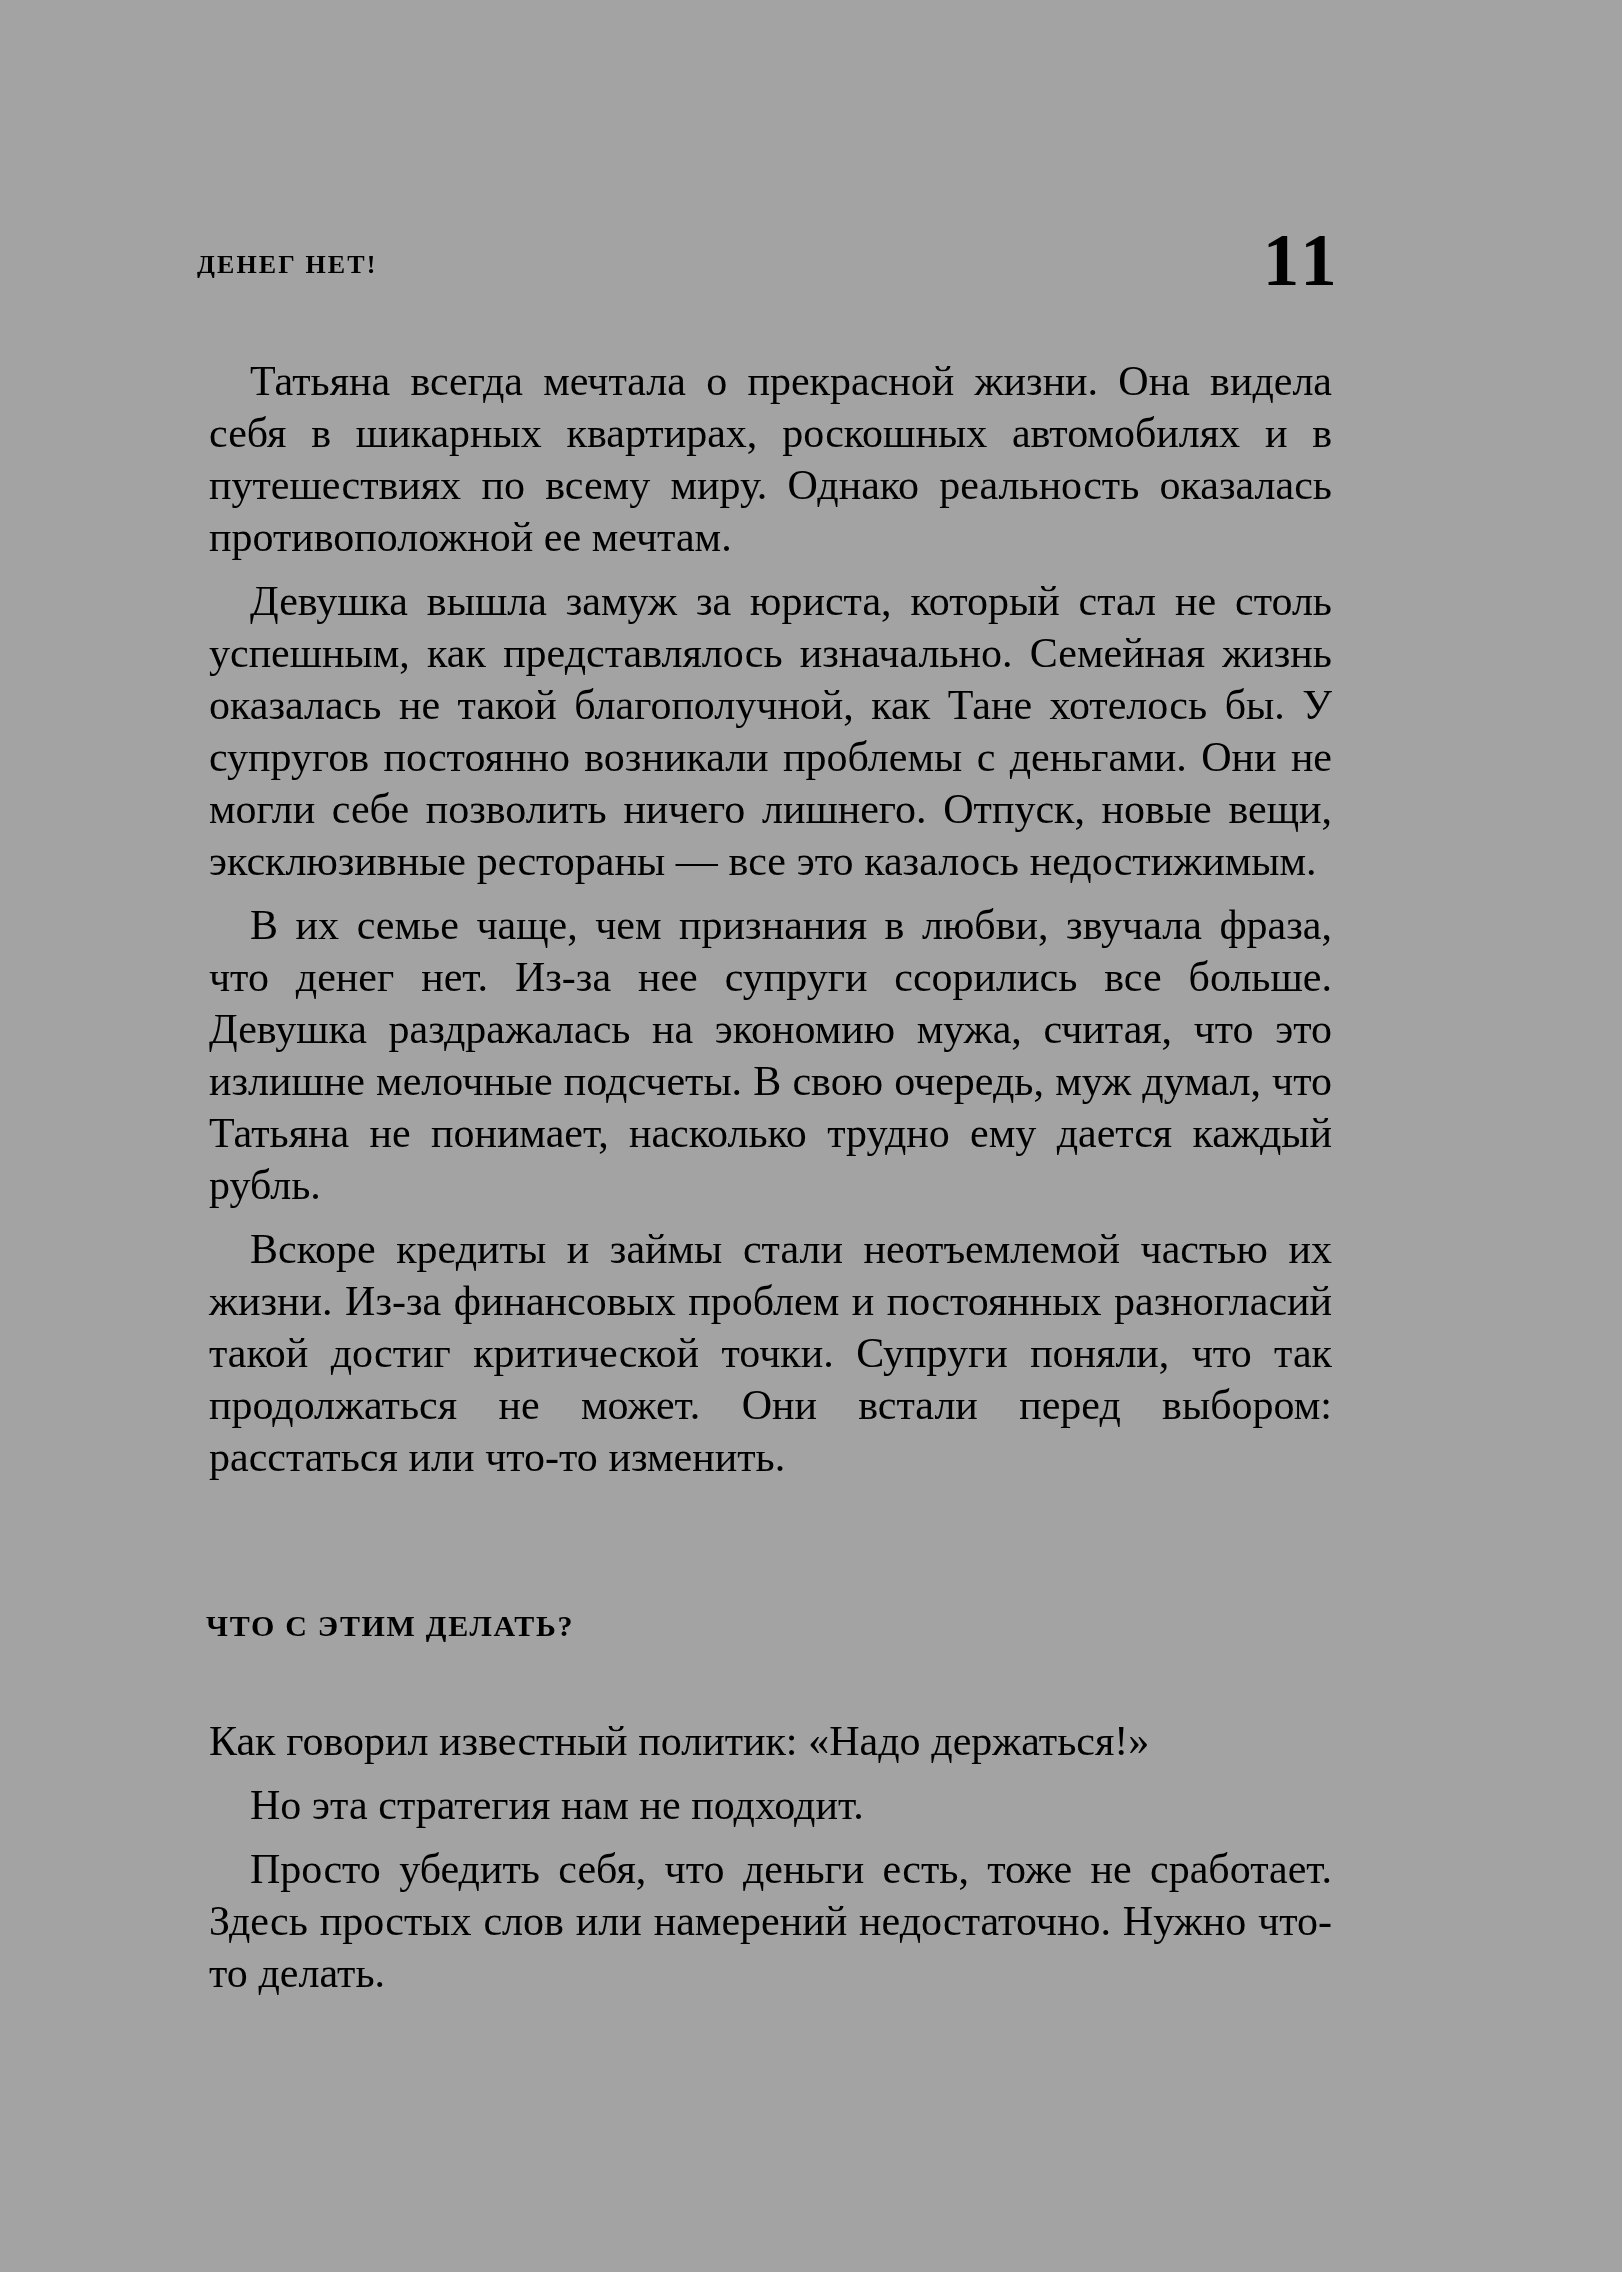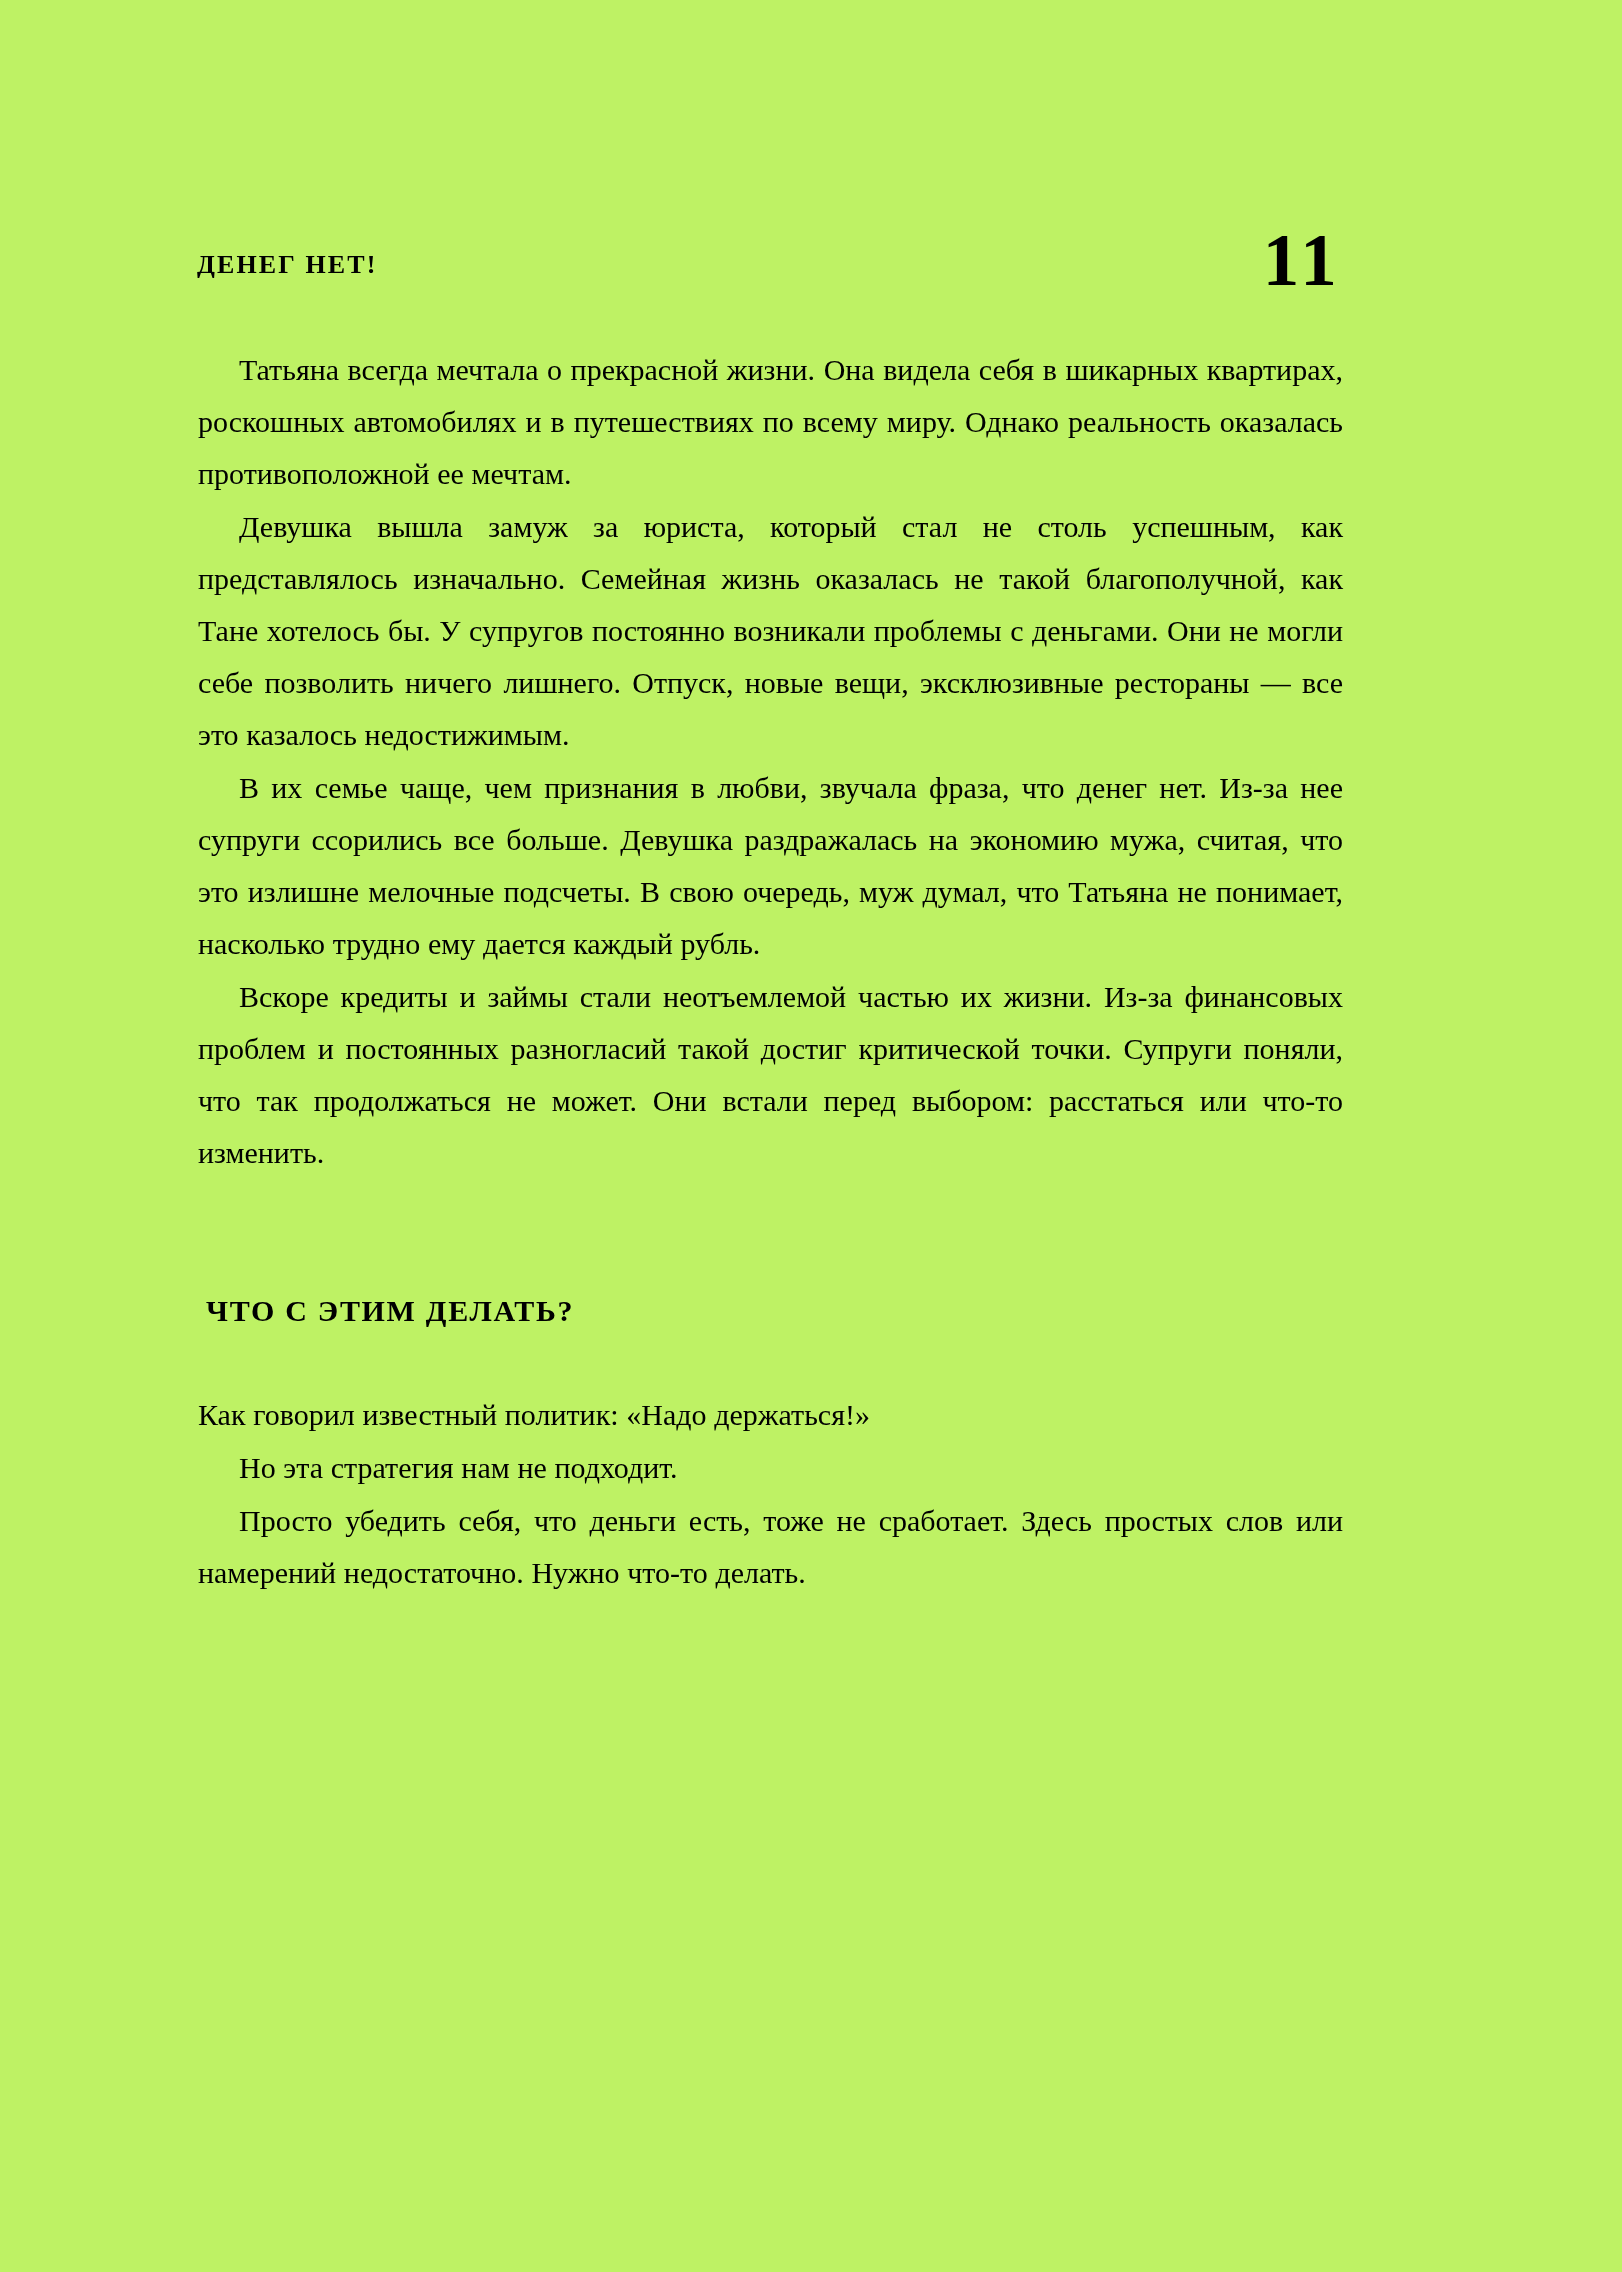--- a/index.html
+++ b/index.html
@@ -5,21 +5,21 @@
 <style>
   html, body {
     margin: 0;
     padding: 0;
     background: #ffffff;
   }
   .page {
     position: relative;
     width: 1622px;
     height: 2273px;
-    background: #bef264;
+    background: #a3a3a3;
     margin: 0 auto;
     overflow: hidden;
     font-family: "Liberation Serif", "DejaVu Serif", serif;
     color: #000000;
     -webkit-font-smoothing: antialiased;
   }
 
   
   .running-head {
     position: absolute;
@@ -54,22 +54,22 @@
   }
 
   
   .textblock {
     position: absolute;
     left: 197px;
     top: 343px;
     width: 1147px;
   }
   p.body {
-    margin: 1px;
-    font-size: 30px;
+    margin: 12px;
+    font-size: 42px;
     line-height: 52px;
     text-align: justify;
     text-justify: inter-word;
     text-indent: 41px;
     hyphens: manual;
     word-spacing: 0.2px;
   }
   p.body.noindent {
     text-indent: 0;
   }

